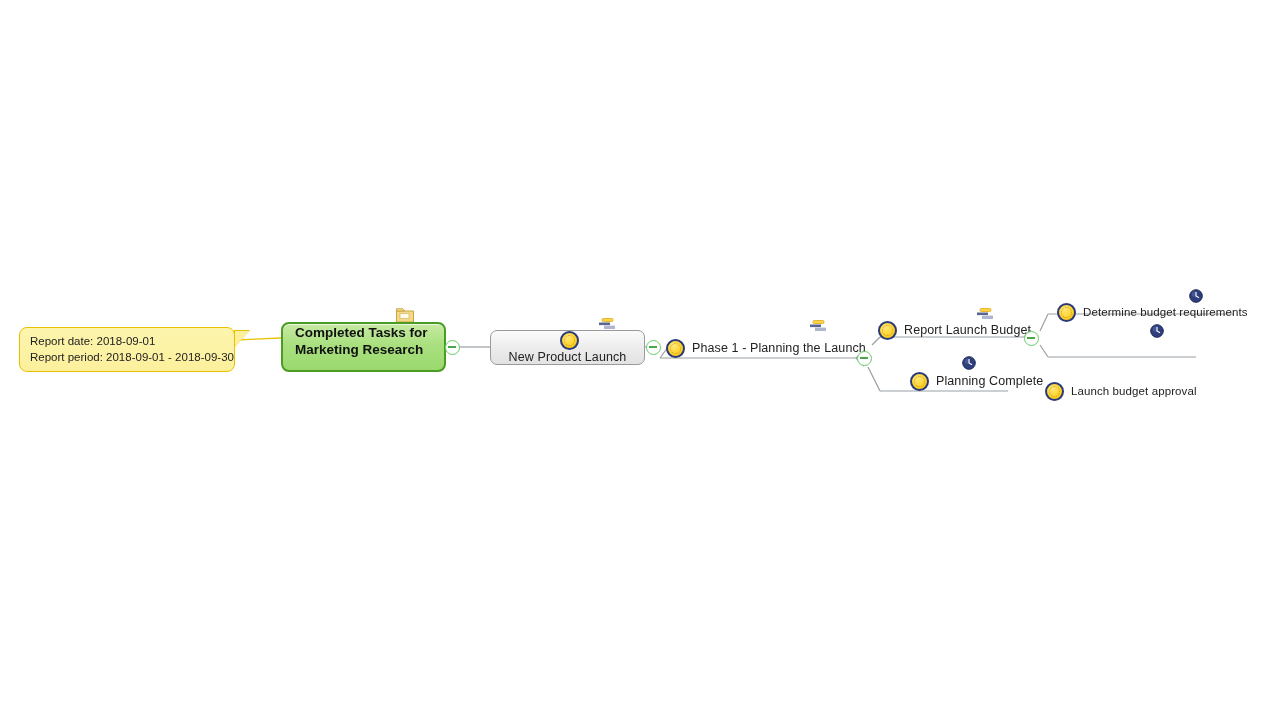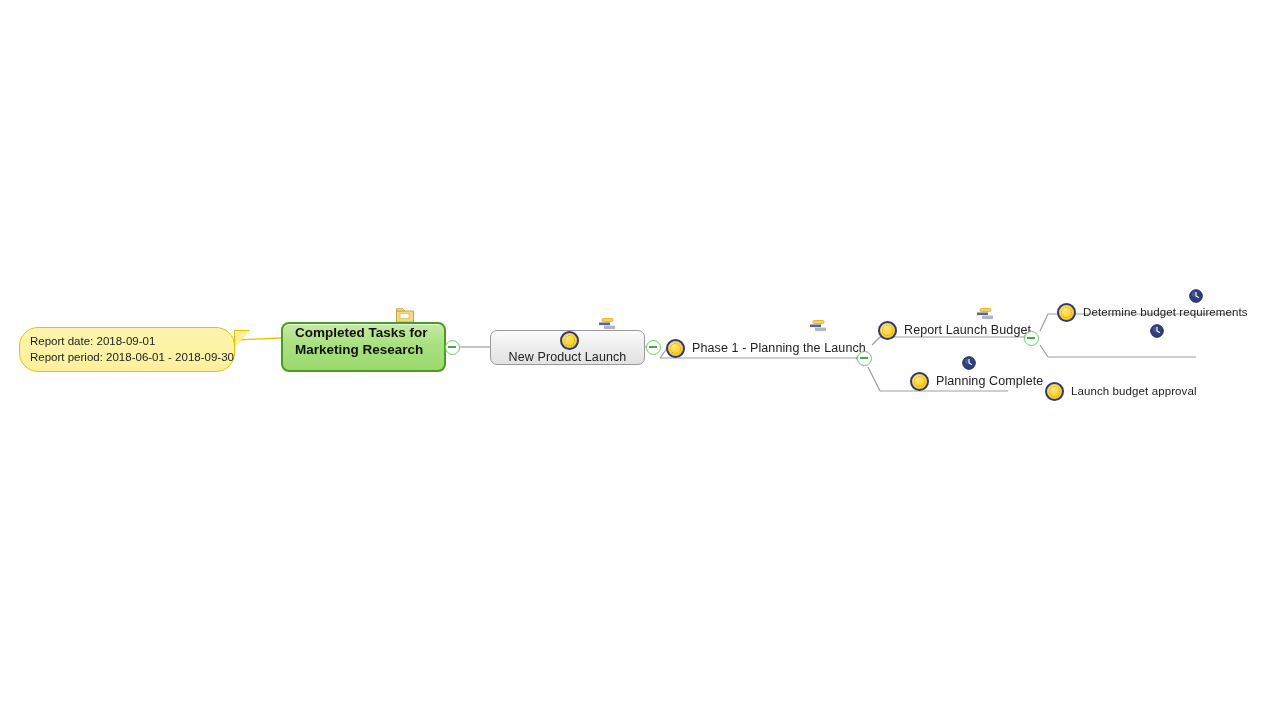--- a/index.html
+++ b/index.html
@@ -34,21 +34,21 @@
   .callout {
     position: absolute;
     left: 19px;
     top: 327px;
     width: 216px;
     box-sizing: border-box;
     padding: 5px 8px 6px 10px;
     background: #fdf3a8;
     background: linear-gradient(180deg,#fdf5ae 0%, #fcf09c 100%);
     border: 1px solid #e8c200;
-    border-radius: 19px;
+    border-radius: 8px;
     font-size: 11.5px;
     line-height: 16px;
     color: #222222;
     white-space: nowrap;
   }
   .callout .cline { display:block; }
   .callout-tail {
     position: absolute;
     left: 235px;
     top: 331px;
@@ -213,21 +213,21 @@
     <path d="M1048 314 L1234 314" stroke="#9aa0a6" stroke-width="1.2" fill="none"></path>
 
     <path d="M1040 345 L1048 357" stroke="#9aa0a6" stroke-width="1.2" fill="none"></path>
     <path d="M1048 357 L1196 357" stroke="#9aa0a6" stroke-width="1.2" fill="none"></path>
   </svg>
 
   <div class="callout-tail-b"></div>
   <div class="callout-tail"></div>
   <div class="callout">
     <span class="cline">Report date: 2018-09-01</span>
-    <span class="cline">Report period: 2018-06-01 - 2018-09-30</span>
+    <span class="cline">Report period: 2018-09-01 - 2018-09-30</span>
   </div>
 
   <svg class="folder-icon" viewBox="0 0 18 15">
     <path d="M0.5 3 L0.5 14 L17.5 14 L17.5 3 Z" fill="#f4d98a" stroke="#c9a63c" stroke-width="1"></path>
     <path d="M0.5 3 L0.5 0.8 L7 0.8 L8.6 3 Z" fill="#f7e3a6" stroke="#c9a63c" stroke-width="1"></path>
     <rect x="4" y="5.5" width="9" height="5" fill="#fdfbee" stroke="#d6bd6e" stroke-width="0.8"></rect>
   </svg>
   <div class="root-node">
     <span class="root-label">Completed Tasks for
 Marketing Research</span>

